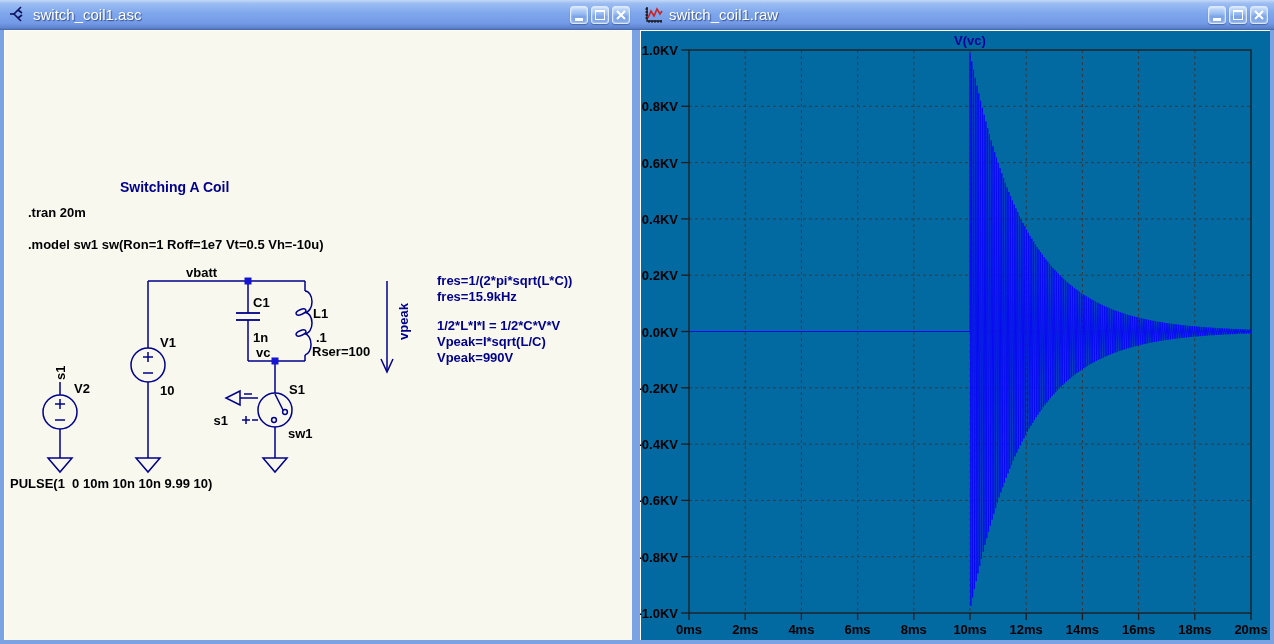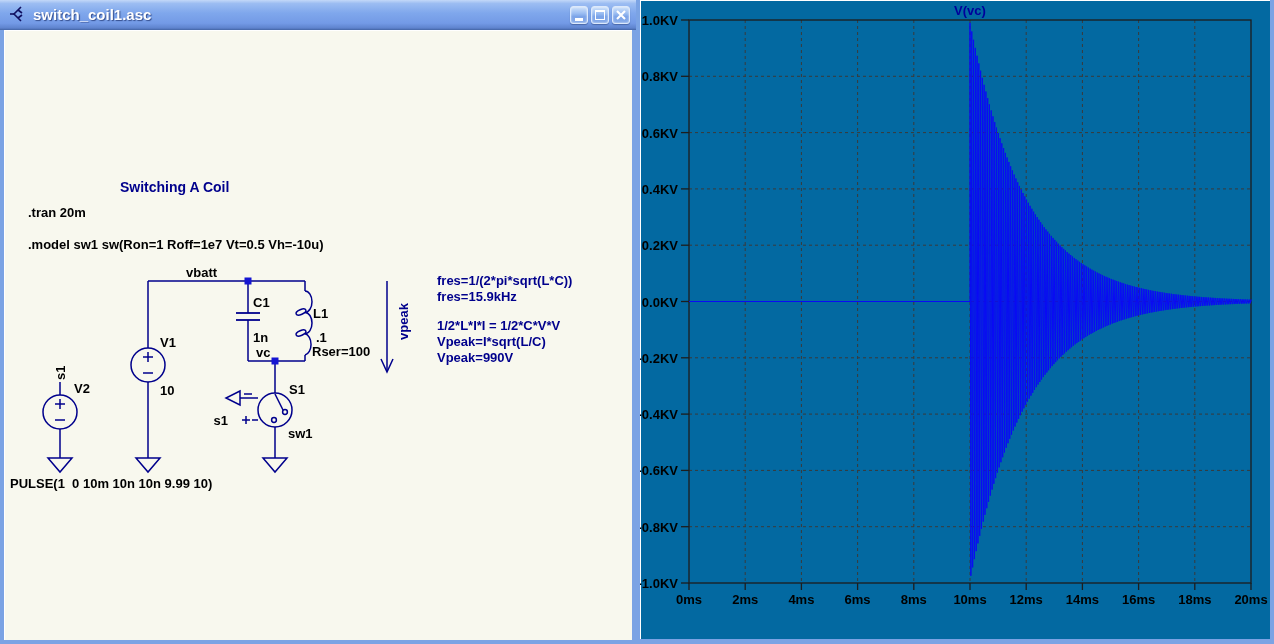--- a/index.html
+++ b/index.html
@@ -6,21 +6,21 @@
   body{width:1274px;height:644px;position:relative;overflow:hidden;
        font-family:"Liberation Sans",sans-serif;}
   .window{position:absolute;top:0;height:644px;display:flex;flex-direction:column;
           background:#7ba3e4;box-sizing:border-box;}
   #win-left{left:0;width:636px;}
   #win-right{left:636px;width:638px;}
   .titlebar{height:29px;flex:0 0 29px;display:flex;align-items:center;padding:0 6px 0 8px;
      background:linear-gradient(180deg,#c3d8f8 0%,#9cbdf2 12%,#7fa7ec 45%,#739ae6 80%,#5e83cd 97%,#4f72b8 100%);
      border-bottom:1px solid #4a6cae;}
   .titlebar .win-icon{width:20px;height:20px;margin-right:5px;flex:0 0 20px;}
-  .titlebar .title{color:#ffffff;font-weight:bold;font-size:15px;
+  .titlebar .title{color:#ffffff;font-weight:normal;font-size:15px;
      text-shadow:1px 1px 1px rgba(30,50,110,.75);flex:1 1 auto;white-space:nowrap;overflow:hidden;}
   .caption-buttons{display:flex;gap:3px;}
   .cap-btn{width:18px;height:18px;border-radius:3px;border:1px solid #dce9fb;
      background:linear-gradient(180deg,#cfe2fa 0%,#9abdf2 40%,#7ca4e8 60%,#86abe9 100%);
      box-shadow:inset 0 0 2px rgba(255,255,255,.8), 0 1px 1px rgba(20,40,90,.4);
      display:flex;align-items:center;justify-content:center;padding:0;cursor:default;}
   .glyph-min{width:8px;height:3px;background:#fff;margin-top:9px;}
   .glyph-max{width:8px;height:7px;border:1px solid #fff;border-top:2px solid #fff;background:transparent;}
   .content{flex:1 1 auto;margin:0 4px 5px 4px;position:relative;
      box-shadow:inset 1px 1px 0 #ffffff;}
@@ -143,20 +143,44 @@
         <text x="433" y="300">1/2*L*I*I = 1/2*C*V*V</text>
         <text x="433" y="316">Vpeak=I*sqrt(L/C)</text>
         <text x="433" y="332">Vpeak=990V</text>
         <text x="404" y="310" transform="rotate(-90 404 310)">vpeak</text>
       </g>
     </svg>
   </div>
 </div>
 
 <div class="window" id="win-right">
+  <div class="titlebar">
+    <svg class="win-icon" viewBox="0 0 20 20">
+      <g stroke="#1a1a1a" stroke-width="1.4">
+        <path d="M3 2 V16 H18" fill="none"></path>
+        <path d="M1.5 4 H4 M1.5 7 H4 M1.5 10 H4 M1.5 13 H4"></path>
+        <path d="M5 17.8 V15.5 M8 17.8 V15.5 M11 17.8 V15.5 M14 17.8 V15.5 M17 17.8 V15.5"></path>
+      </g>
+      <polyline points="4,13 7,6 10,11 13,4 16,9 18,6" fill="none" stroke="#cc2222" stroke-width="1.6"></polyline>
+    </svg>
+    <span class="title">switch_coil1.raw</span>
+    <span class="caption-buttons">
+      <button class="cap-btn">
+          <span class="glyph-min"></span>
+        </button>
+      <button class="cap-btn">
+          <span class="glyph-max"></span>
+        </button>
+      <button class="cap-btn">
+        <svg width="10" height="10" viewBox="0 0 10 10">
+          <path d="M1 1 L9 9 M9 1 L1 9" stroke="#fff" stroke-width="2.1"></path>
+        </svg>
+      </button>
+    </span>
+  </div>
 
   <div class="content" id="plot-pane">
     <svg id="plot-svg" width="630" height="610" viewBox="0 0 630 610" font-family="Liberation Sans, sans-serif" font-size="13px" font-weight="bold">
         <line x1="49" y1="76.3" x2="611" y2="76.3" stroke="#3a3a3a" stroke-width="1" stroke-dasharray="3,3"></line>
         <line x1="49" y1="132.6" x2="611" y2="132.6" stroke="#3a3a3a" stroke-width="1" stroke-dasharray="3,3"></line>
         <line x1="49" y1="188.9" x2="611" y2="188.9" stroke="#3a3a3a" stroke-width="1" stroke-dasharray="3,3"></line>
         <line x1="49" y1="245.2" x2="611" y2="245.2" stroke="#3a3a3a" stroke-width="1" stroke-dasharray="3,3"></line>
         <line x1="49" y1="301.5" x2="611" y2="301.5" stroke="#3a3a3a" stroke-width="1" stroke-dasharray="3,3"></line>
         <line x1="49" y1="357.8" x2="611" y2="357.8" stroke="#3a3a3a" stroke-width="1" stroke-dasharray="3,3"></line>
         <line x1="49" y1="414.1" x2="611" y2="414.1" stroke="#3a3a3a" stroke-width="1" stroke-dasharray="3,3"></line>

